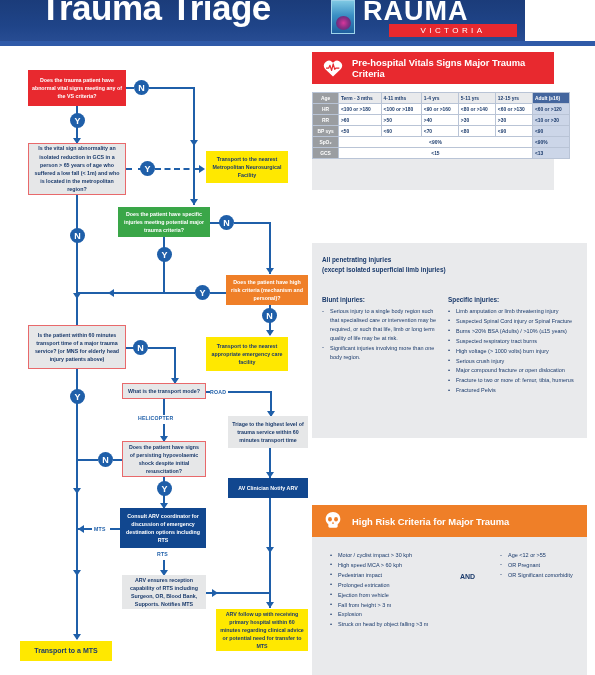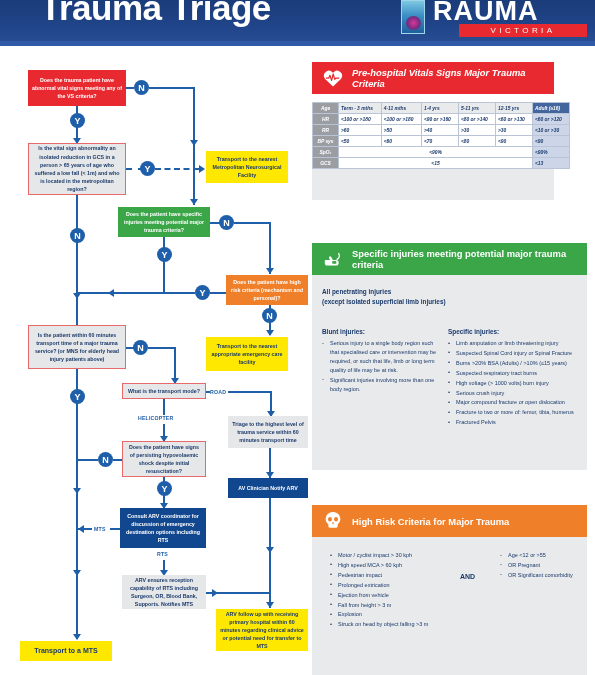--- a/index.html
+++ b/index.html
@@ -7,21 +7,21 @@
   body {
     font-family: "Liberation Sans", sans-serif;
     background: #ffffff;
     position: relative;
     overflow: hidden;
     color: #1a3a6b;
   }
 
   
   #header {
-    position: absolute; left: 0; top: 0; width: 595px; height: 46px;
+    position: absolute; left: 0; top: 0; width: 525px; height: 46px;
     background: linear-gradient(180deg, #1b3c7a 0%, #1f4488 55%, #2a4f96 100%);
     overflow: hidden;
   }
   #header-title {
     position: absolute; left: 40px; top: -14px;
     font-size: 35px; font-weight: bold; color: #ffffff;
     letter-spacing: -0.5px; white-space: nowrap;
     line-height: 44px;
   }
   #header-underline {
@@ -269,21 +269,21 @@
 
 <div class="node yellow" style="left:216px; top:609px; width:92px; height:42px;">ARV follow up with receiving primary hospital within 60 minutes regarding clinical advice or potential need for transfer to MTS</div>
 
 <div class="ln v" style="left:76px; top:459px; height:180px;"></div>
 <div class="arw down" style="left:73px; top:488px;"></div>
 <div class="arw down" style="left:73px; top:570px;"></div>
 <div class="arw down" style="left:73px; top:634px;"></div>
 
 <div class="node yellow" style="left:20px; top:641px; width:92px; height:20px; font-size:7px;">Transport to a MTS</div>
 
-<div class="panel" style="left:312px; top:62px; width:242px;font-style:italic;">
+<div class="panel" style="left:312px; top:52px; width:242px;">
   <div class="panel-head red">
     <svg class="panel-icon" viewBox="0 0 24 24">
       <path fill="#ffffff" d="M12 21.3 3.4 13a5.4 5.4 0 0 1 7.6-7.6l1 1 1-1A5.4 5.4 0 0 1 20.6 13Z"></path>
       <path fill="none" stroke="#e8292f" stroke-width="1.3" stroke-linejoin="round" d="M4.4 12.1h3l1.3-3 1.8 5.6 1.7-7.2 1.7 6 1.1-1.4h3.9"></path>
     </svg>
     <span>Pre-hospital Vitals Signs Major Trauma Criteria</span>
   </div>
   <div class="panel-body" style="height:98px;">
     <table class="vitals">
       <thead>
@@ -334,28 +334,20 @@
           <th class="rowh">GCS</th>
           <td class="span" colspan="5">&lt;15</td>
           <td class="adult">&lt;13</td>
         </tr>
       </tbody>
     </table>
   </div>
 </div>
 
 <div class="panel" style="left:312px; top:243px; width:275px;">
-  <div class="panel-head green">
-    <svg class="panel-icon" viewBox="0 0 24 24">
-      <path fill="#ffffff" d="M3 14.2c0-.7.6-1.2 1.3-1.2h4.4l-1.1-2.3a1.3 1.3 0 0 1 2.3-1.1l2 3.4h3.6c1.5 0 2.7 1.2 2.7 2.7v.6c0 1.6-1.3 2.9-2.9 2.9H6.1A3.1 3.1 0 0 1 3 16.1Z"></path>
-      <path fill="none" stroke="#ffffff" stroke-width="1.5" stroke-linecap="round" d="M16.5 12.4c2.3-1.3 3-4.1 1.7-6.4"></path>
-      <rect x="11.2" y="14.2" width="4.4" height="3.1" fill="#3aa648" rx="0.5"></rect>
-    </svg>
-    <span>Specific injuries meeting potential major trauma criteria</span>
-  </div>
   <div class="panel-body" style="height:195px; padding:12px 10px 8px 10px; position:relative;">
     <div class="lead">
       <div>All penetrating injuries</div>
       <div>(except isolated superficial limb injuries)</div>
     </div>
 
     <div style="position:absolute; left:10px; top:53px; width:118px;">
       <div class="col-title">Blunt injuries:</div>
       <ul class="items dash">
         <li>Serious injury to a single body region such that specialised care or intervention may be required, or such that life, limb or long term quality of life may be at risk.</li>

